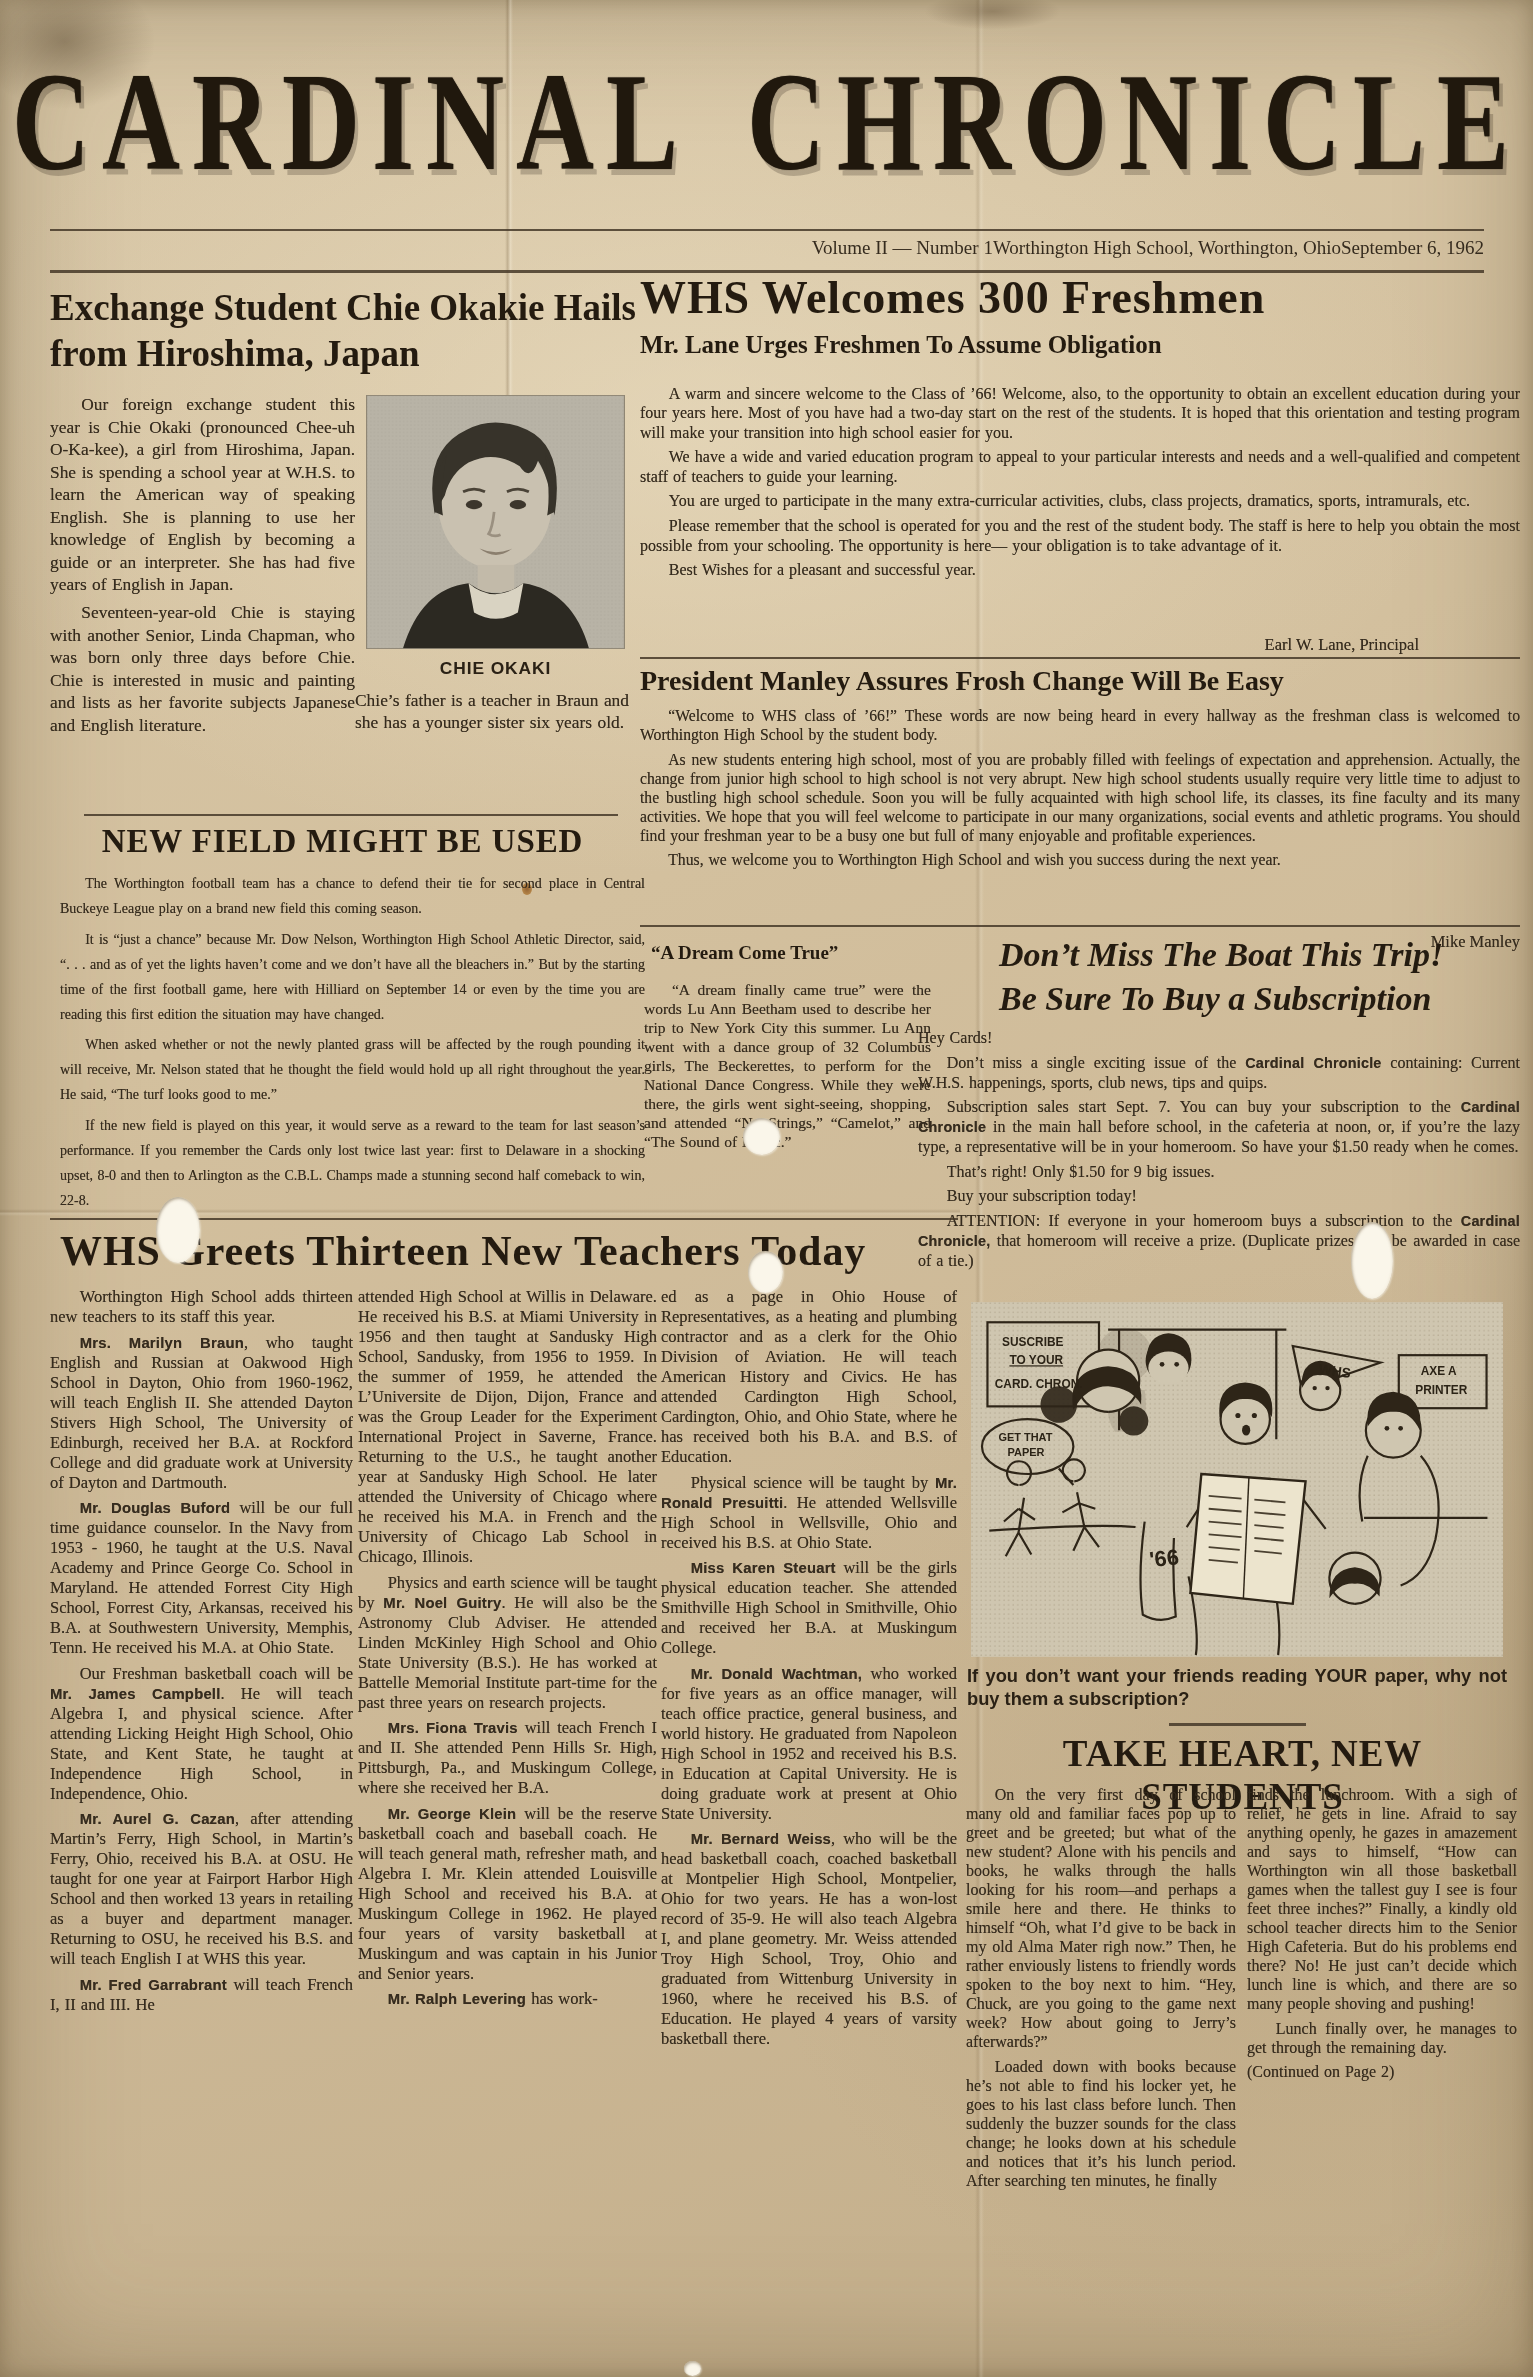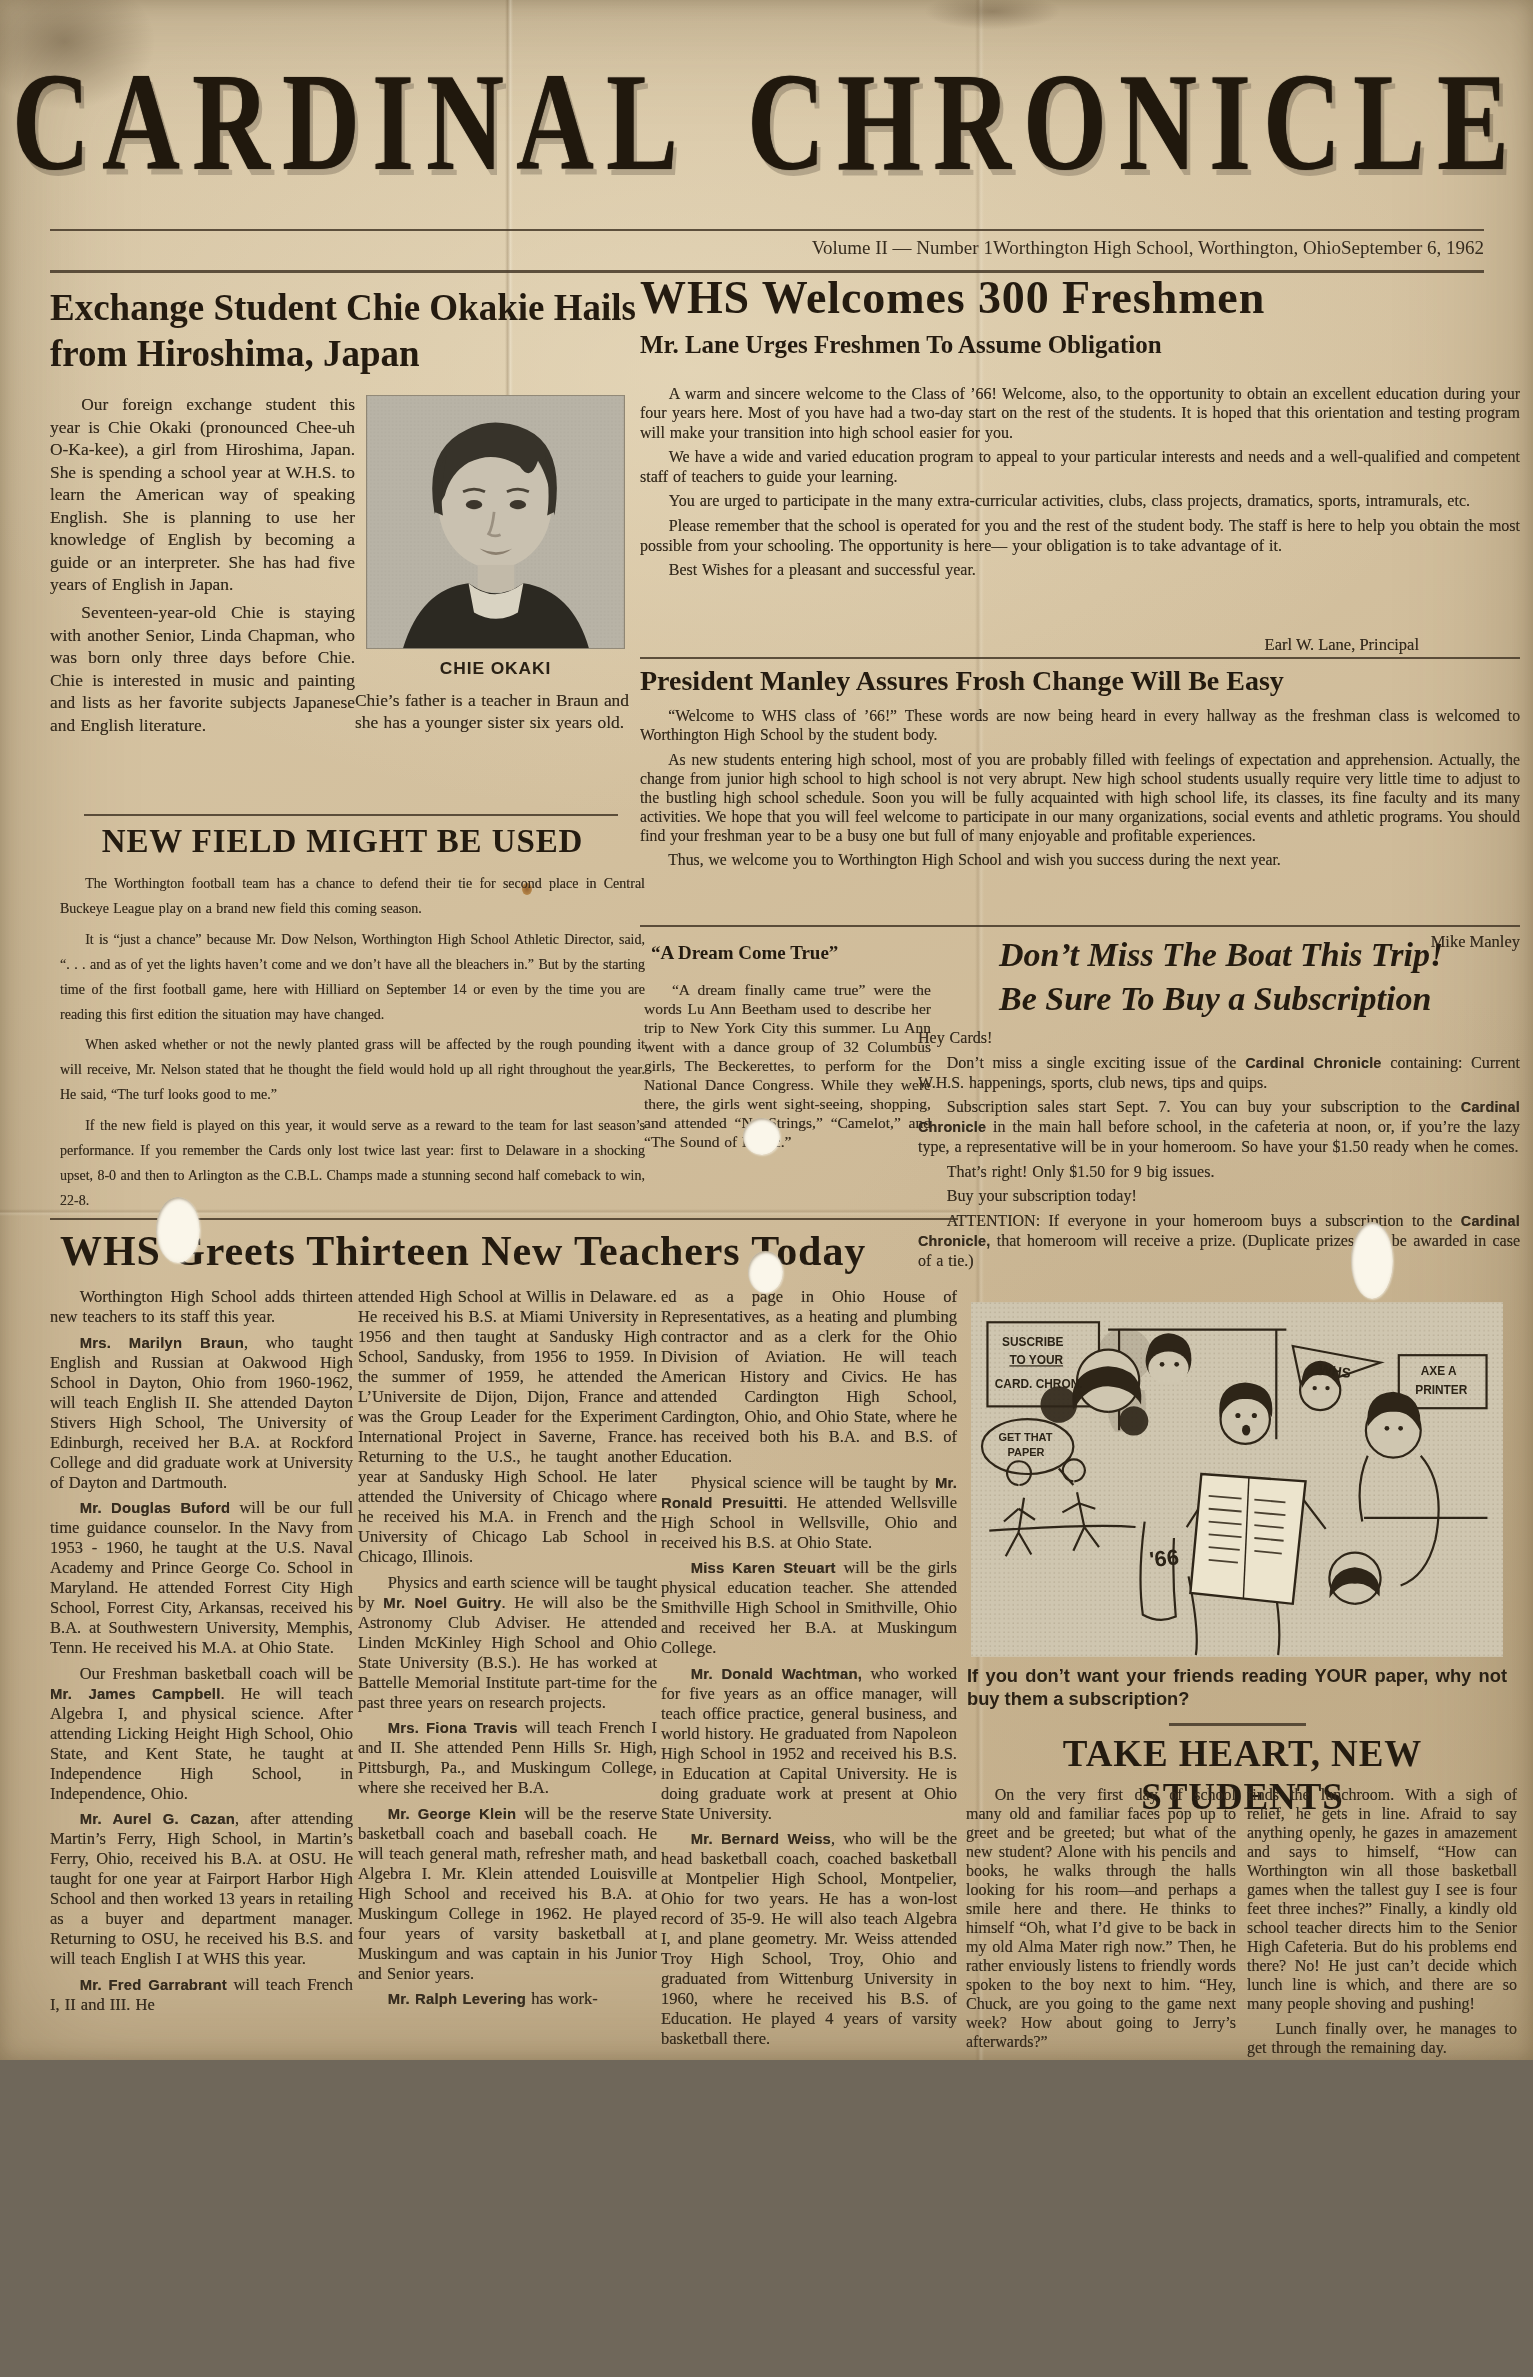--- a/index.html
+++ b/index.html
@@ -1,17 +1,17 @@
 <!DOCTYPE html>
 <html style="font-size:14.6px"><head>
 <meta charset="utf-8">
 <style>
   html,body{margin:0;padding:0;background:#6f675a;}
   .page{
-    position:relative;width:1533px;height:2060px;margin:0 auto;overflow:hidden;
+    position:relative;width:1533px;height:2377px;margin:0 auto;overflow:hidden;
     background:
       radial-gradient(ellipse 1097px 640px at 45% 18%, rgba(238,226,198,.55), rgba(238,226,198,0) 70%),
       radial-gradient(ellipse 823px 823px at 85% 75%, rgba(170,148,110,.28), rgba(170,148,110,0) 70%),
       linear-gradient(160deg,#d9c8a8 0%,#d3c09e 38%,#cdb997 62%,#c3ae8a 100%);
     box-shadow: inset 0 0 128px rgba(88,68,38,.38), inset 0 0 20px rgba(70,52,26,.3);
     font-family:"Liberation Serif",serif;color:#352b1e;
   }
   .abs{position:absolute;}
   h1,h2,h3{margin:0;font-weight:700;color:#241b10;}
   p{margin:0 0 5.5px 0;text-indent:1.8em;}

